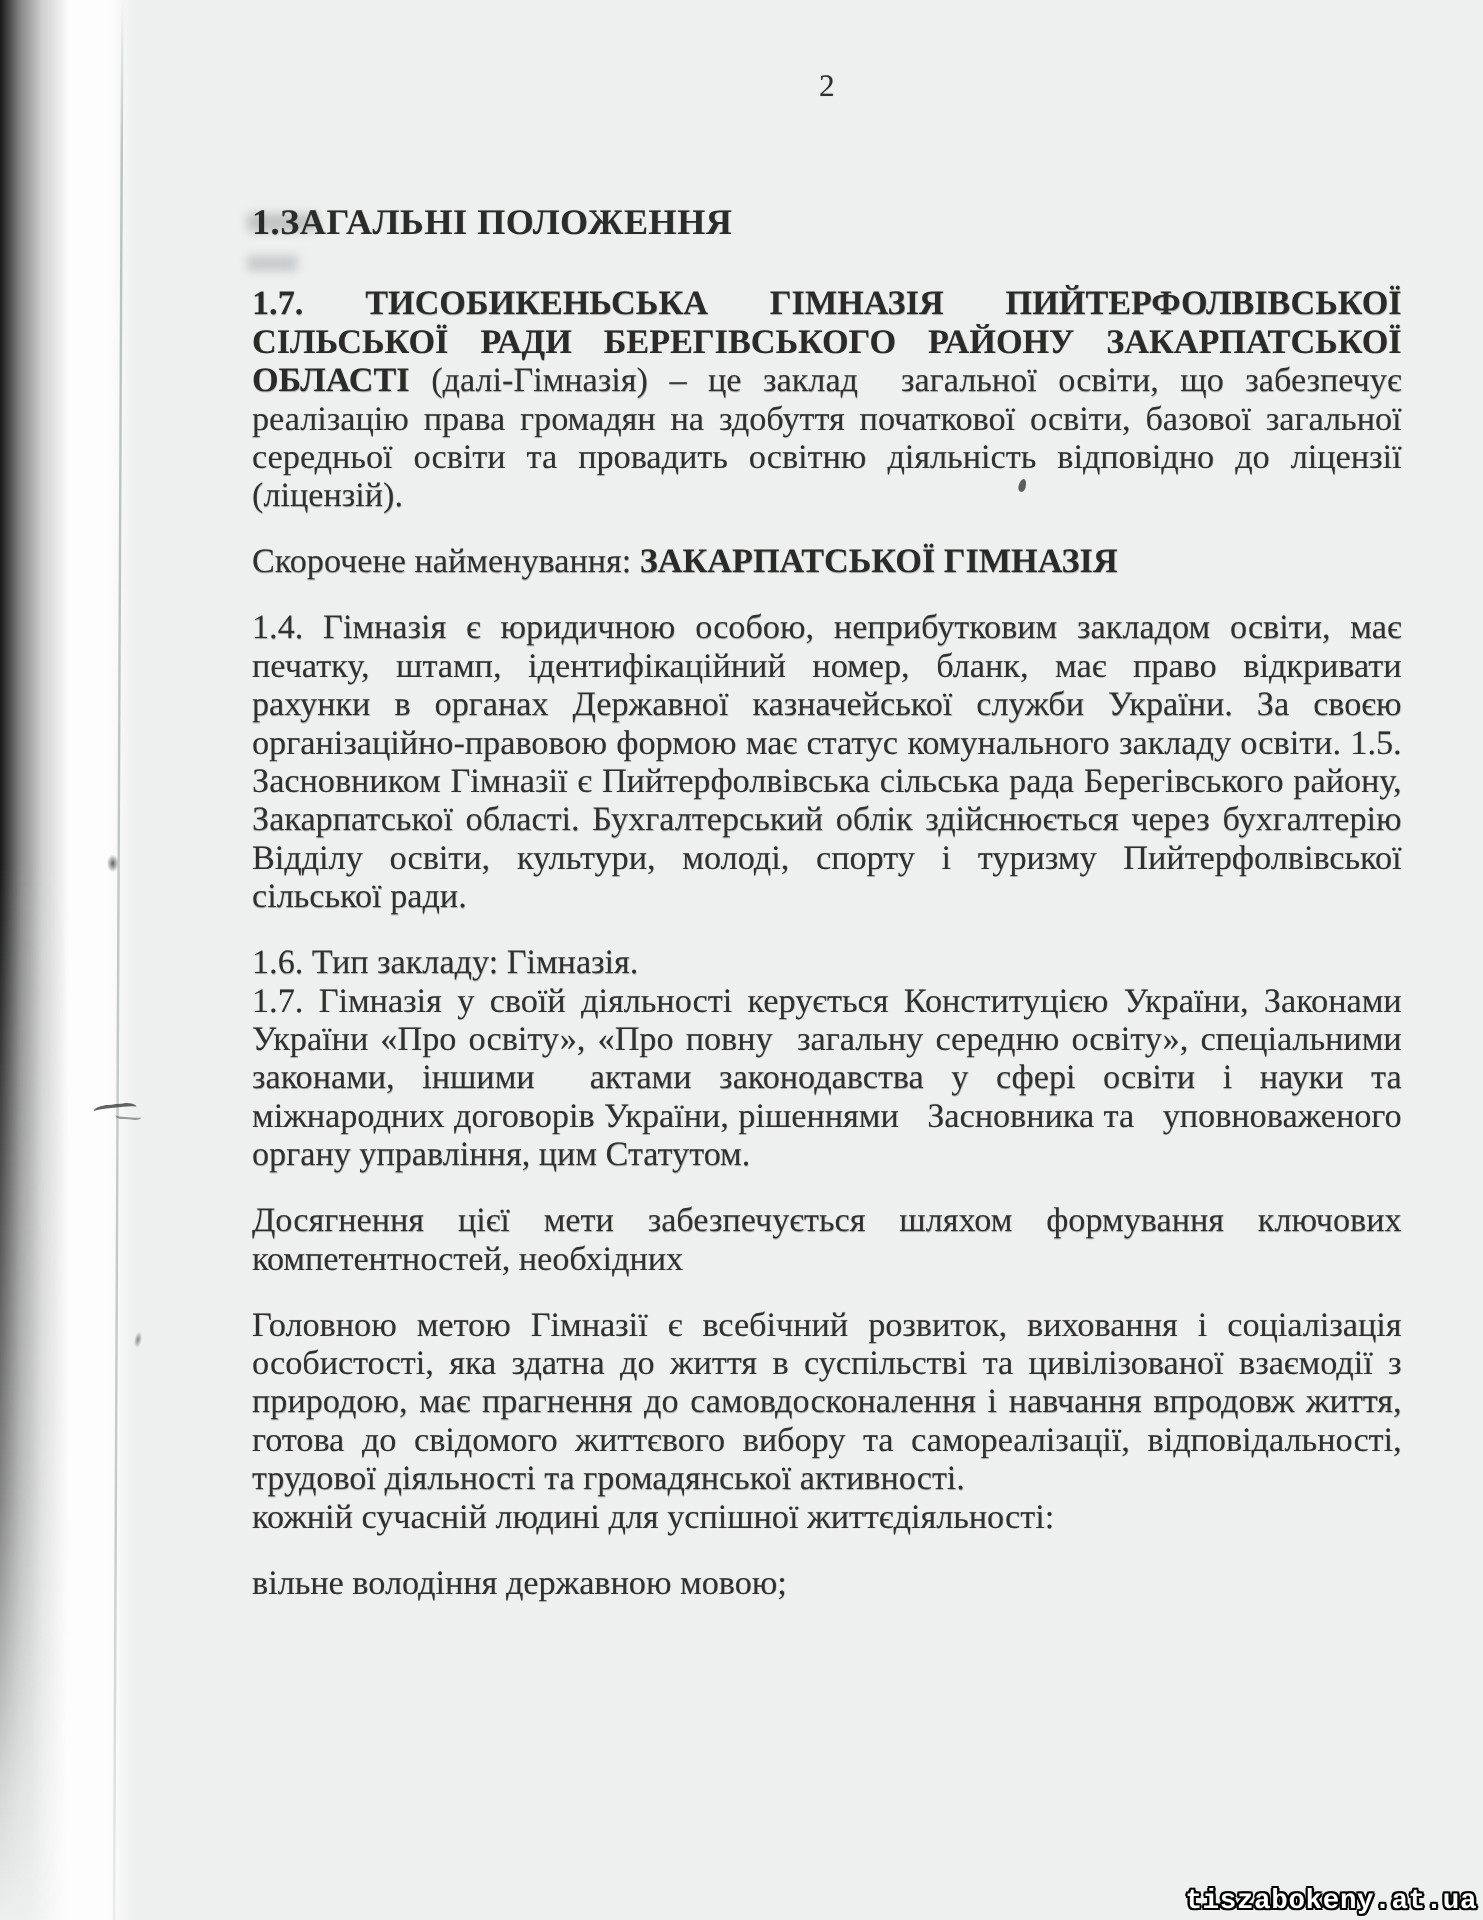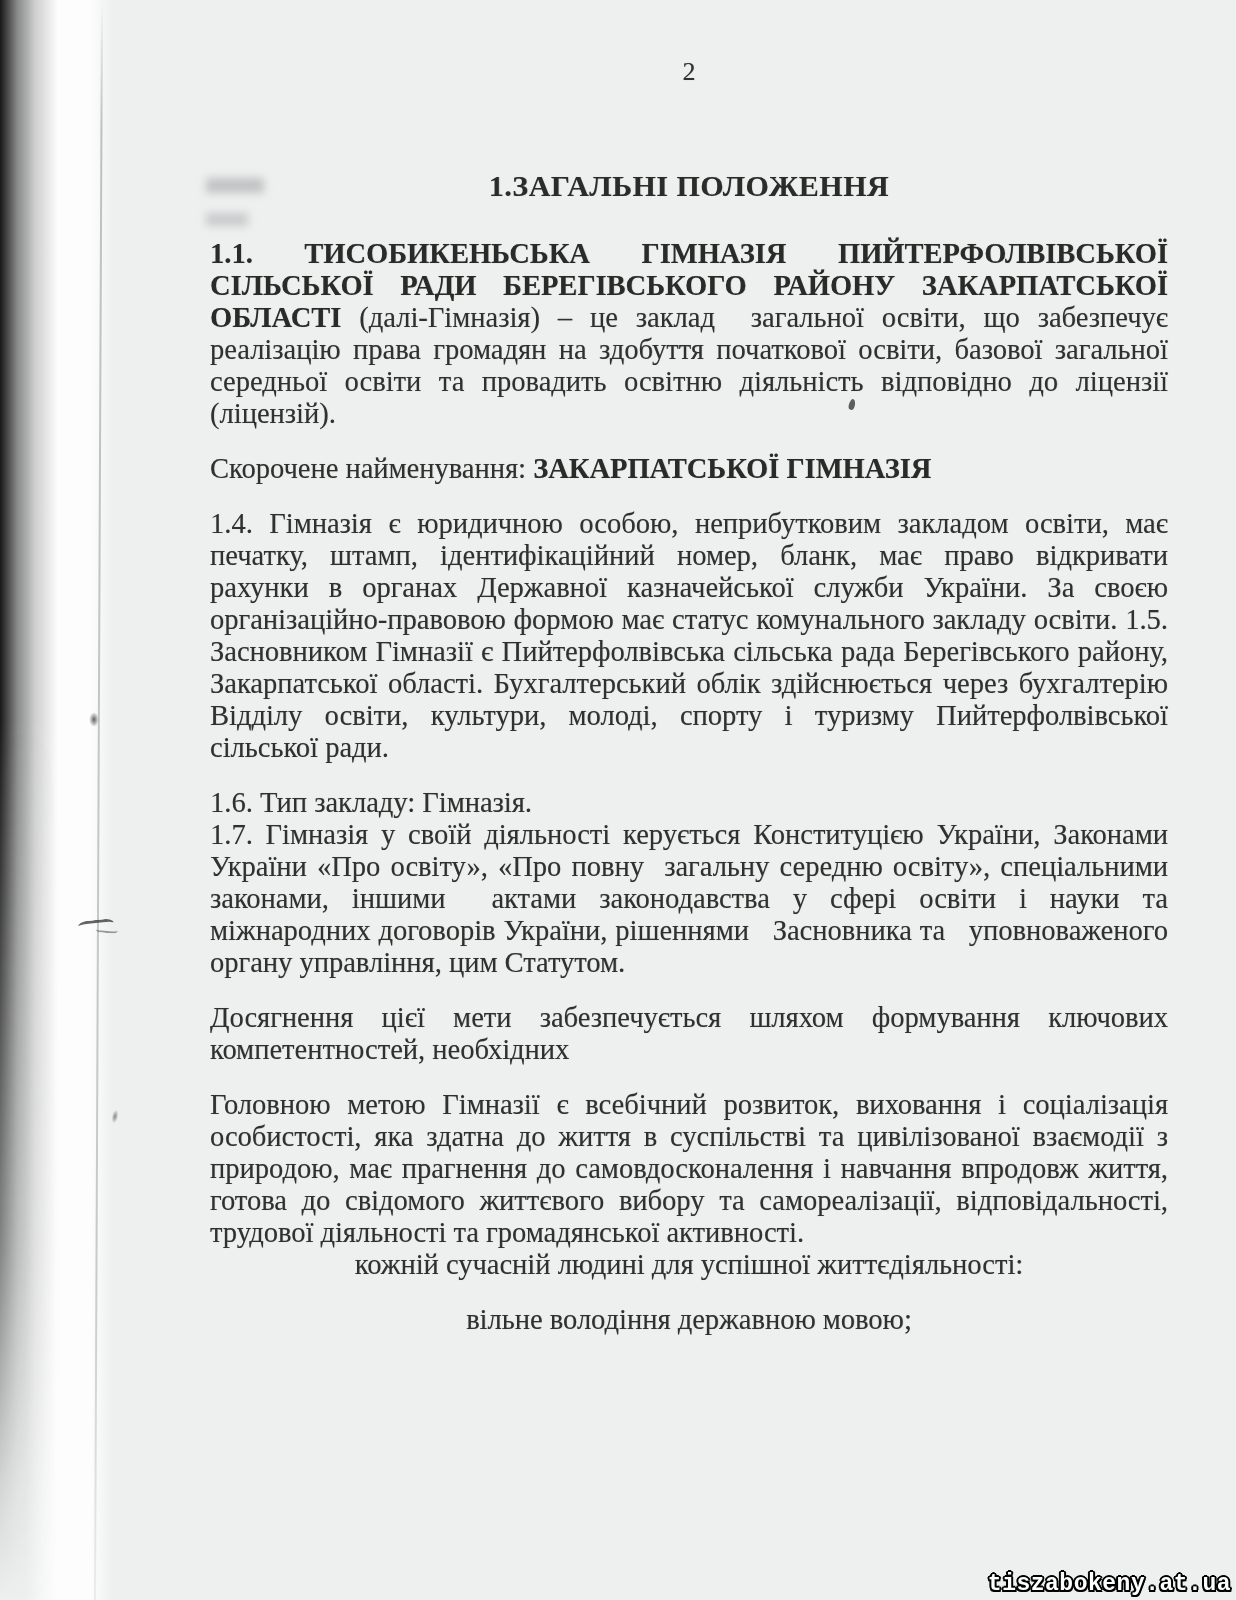--- a/index.html
+++ b/index.html
@@ -37,25 +37,25 @@
   .ghost1 { left:206px; top:178px; width:58px; height:15px; background:rgba(125,130,133,0.4); filter:blur(4px); }
   .ghost2 { left:206px; top:213px; width:42px; height:13px; background:rgba(130,135,138,0.35); filter:blur(4px); }
   
   .content {
     position:absolute; left:210px; top:56px; width:958px;
     text-shadow:0.3px 0.3px 0.7px rgba(70,70,70,0.45);
   }
   .page-number { text-align:center; font-size:26px; line-height:32px; }
   .heading {
     margin-top:82px; margin-bottom:36px;
-    text-align:center; font-size:30px; font-weight:bold; line-height:32px;
+    text-align:left; font-size:30px; font-weight:bold; line-height:32px;
     letter-spacing:0.5px; color:#2b2c2a;
   }
   p.para { font-size:28.5px; line-height:32px; text-align:justify; }
-  p.left { text-align:center; }
+  p.left { text-align:left; }
   .mb { margin-bottom:23px; }
   .b { font-weight:bold; color:#2a2b29; }
   .watermark {
     position:absolute; right:5px; bottom:3px;
     font-family:Liberation Mono, monospace;
     font-weight:bold; font-size:23px; letter-spacing:0.5px; color:#ffffff;
     text-shadow:
       2px 0 0 #000, -2px 0 0 #000, 0 2px 0 #000, 0 -2px 0 #000,
       1.5px 1.5px 0 #000, -1.5px -1.5px 0 #000, 1.5px -1.5px 0 #000, -1.5px 1.5px 0 #000;
   }
@@ -77,21 +77,21 @@
   <div class="art ghost1"></div>
   <div class="art ghost2"></div>
 
   <div class="content">
 
     <div class="page-number">2</div>
 
     <h1 class="heading">1.ЗАГАЛЬНІ ПОЛОЖЕННЯ</h1>
 
     <p class="para mb">
-      <span class="b">1.1.</span>
+      <span class="b">1.7.</span>
       <span class="b">ТИСОБИКЕНЬСЬКА ГІМНАЗІЯ ПИЙТЕРФОЛВІВСЬКОЇ СІЛЬСЬКОЇ РАДИ БЕРЕГІВСЬКОГО РАЙОНУ ЗАКАРПАТСЬКОЇ ОБЛАСТІ</span>
       <span>(далі-Гімназія) – це заклад &nbsp;загальної освіти, що забезпечує реалізацію права громадян на здобуття початкової освіти, базової загальної середньої освіти та провадить освітню діяльність відповідно до ліцензії (ліцензій).</span>
     </p>
 
 
     <p class="para mb">
       <span>Скорочене найменування:</span>
       <span class="b">ЗАКАРПАТСЬКОЇ ГІМНАЗІЯ</span>
     </p>
 

